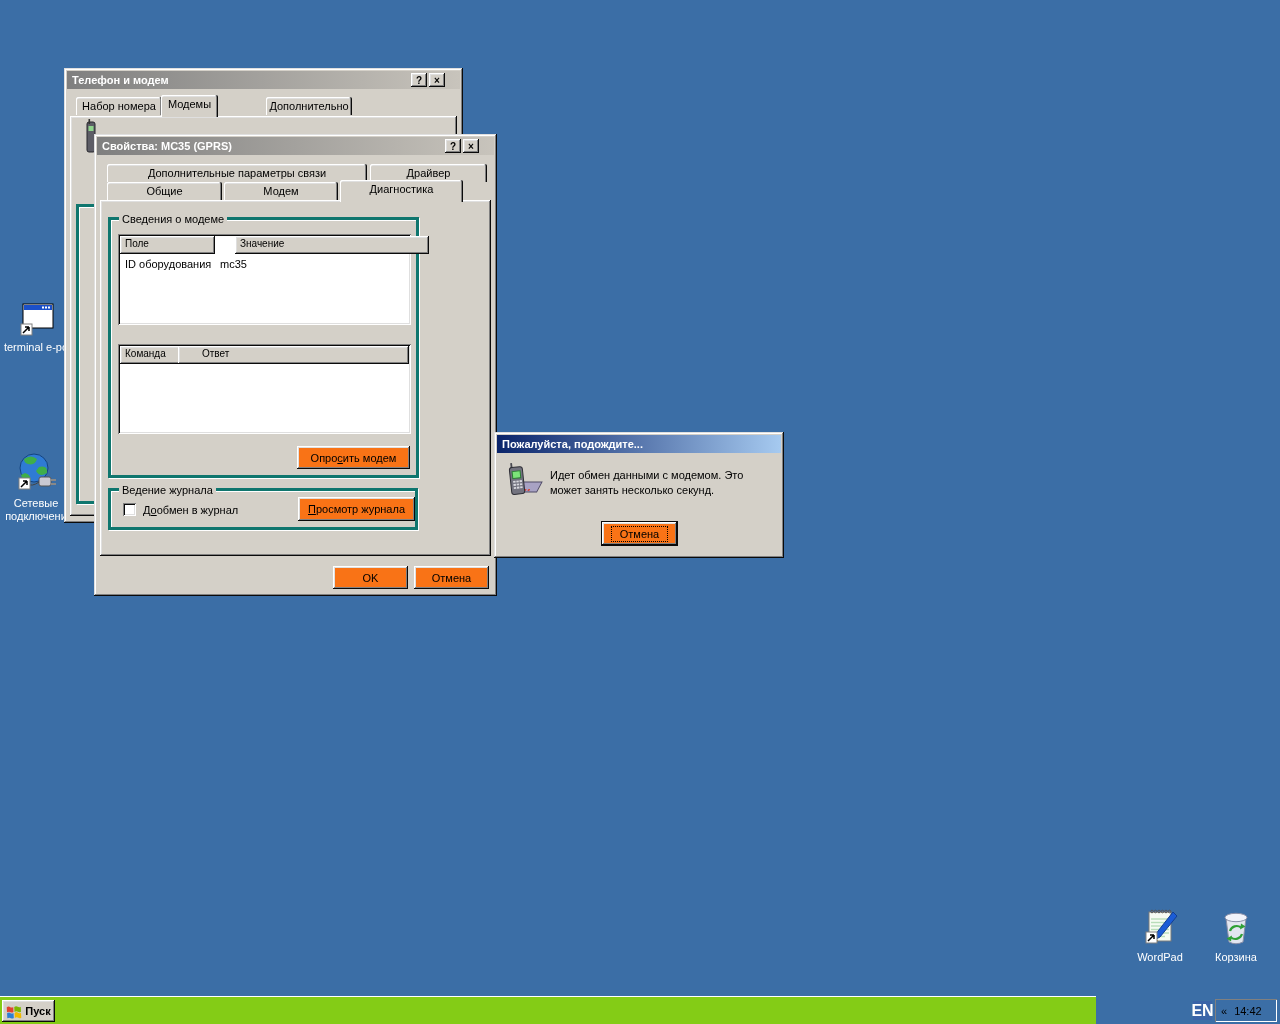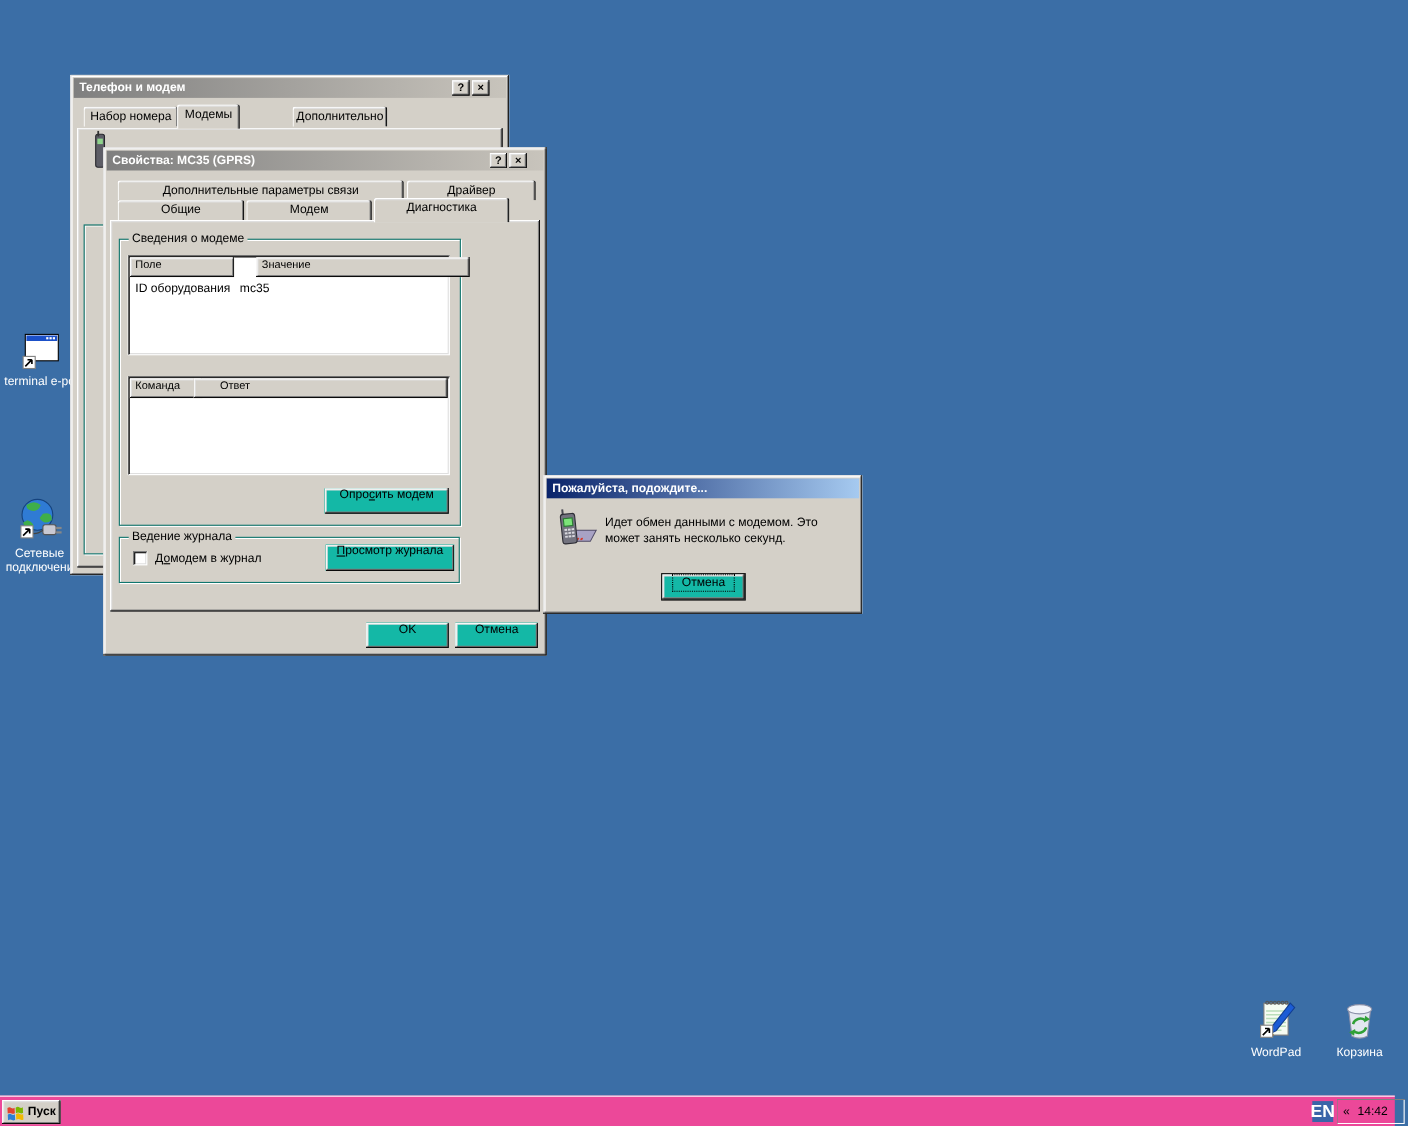--- a/index.html
+++ b/index.html
@@ -12,53 +12,53 @@
          box-shadow: inset -1px -1px #0a0a0a, inset 1px 1px #dfdfdf, inset -2px -2px #808080, inset 2px 2px #ffffff; }
   .titlebar { height:18px; display:flex; align-items:center; padding:0 15px 0 5px;
               font-weight:bold; color:#fff; font-size:11px; }
   .titlebar.inactive { background:linear-gradient(to right,#7f7f7f,#c8c4bc); }
   .titlebar.active { background:linear-gradient(to right,#0A246A,#A6CAF0); }
   .title-text { flex:1; white-space:nowrap; overflow:hidden; }
   .tbtn { width:16px; height:14px; margin-left:2px; background:#D4D0C8; color:#000;
           box-shadow: inset -1px -1px #0a0a0a, inset 1px 1px #fff, inset -2px -2px #808080, inset 2px 2px #dfdfdf;
           font-weight:bold; font-size:10px; display:flex; align-items:center; justify-content:center; }
 
-  .btn { position:absolute; background:#14b8a6; font-size:11px; text-align:center;
+  .btn { position:absolute; background:#f97316; font-size:11px; text-align:center;
          box-shadow: inset -1px -1px #0a0a0a, inset 1px 1px #fff, inset -2px -2px #808080, inset 2px 2px #dfdfdf;
-         display:flex; align-items:flex-start; justify-content:center; }
+         display:flex; align-items:center; justify-content:center; }
   .btn-default { outline:1px solid #0a0a0a; }
   .focus-inner { border:1px dotted #000; padding:1px 8px; }
 
   .tab { position:absolute; height:18px; background:#D4D0C8; text-align:center; font-size:11px;
          padding-top:3px; border-top-left-radius:2px; border-top-right-radius:2px;
          box-shadow: inset -1px 0 #0a0a0a, inset 1px 1px #fff, inset -2px 0 #808080, inset 0 2px #dfdfdf; }
   .tab.active { z-index:6; }
   .page { position:absolute; background:#D4D0C8;
           box-shadow: inset -1px -1px #0a0a0a, inset 1px 1px #fff, inset -2px -2px #808080, inset 2px 2px #dfdfdf; }
 
-  .groupbox { position:absolute; border:1px solid #0f766e; box-shadow: inset 1px 1px 0 #fff, 1px 1px 0 #fff; }
+  .groupbox { position:absolute; border:3px solid #0f766e; box-shadow: inset 1px 1px 0 #fff, 1px 1px 0 #fff; }
   .group-label { position:absolute; top:-7px; left:8px; background:#D4D0C8; padding:0 3px; font-size:11px; }
 
   .sunken-white { position:absolute; background:#fff;
                   box-shadow: inset 1px 1px #808080, inset -1px -1px #fff, inset 2px 2px #0a0a0a, inset -2px -2px #dfdfdf; }
   .colhdr { position:absolute; top:2px; height:18px; background:#D4D0C8; font-size:10px; padding:2px 0 0 5px;
             box-shadow: inset -1px -1px #0a0a0a, inset 1px 1px #fff, inset -2px -2px #808080, inset 2px 2px #dfdfdf; }
   .lv-cell { position:absolute; font-size:11px; white-space:nowrap; }
 
   .checkbox { position:absolute; width:13px; height:13px; background:#fff;
               box-shadow: inset 1px 1px #808080, inset -1px -1px #fff, inset 2px 2px #0a0a0a, inset -2px -2px #dfdfdf; }
   u.accel { text-decoration:underline; }
 
   
   .dicon { position:absolute; width:76px; text-align:center; color:#fff; font-size:11px; }
   .dicon .glyph { display:block; margin:0 auto 3px auto; }
   .dicon .lbl { line-height:13px; white-space:nowrap; }
 
   
-  #taskbar { position:absolute; left:0; bottom:0; width:1268px; height:28px; background:#ec4899;
+  #taskbar { position:absolute; left:0; bottom:0; width:1096px; height:28px; background:#84cc16;
              border-top:1px solid #fff; z-index:50; }
   #start-btn { position:absolute; left:2px; top:3px; width:53px; height:22px; background:#D4D0C8;
                box-shadow: inset -1px -1px #0a0a0a, inset 1px 1px #fff, inset -2px -2px #808080, inset 2px 2px #dfdfdf;
                display:flex; align-items:center; justify-content:center; gap:3px; font-weight:bold; font-size:11px; }
   #lang-ind { position:absolute; left:1193px; top:4px; width:19px; height:19px; background:#3A64A8; color:#fff;
               font-weight:bold; font-size:16px; display:flex; align-items:center; justify-content:center; }
   #systray { position:absolute; left:1215px; top:2px; width:62px; height:23px;
              box-shadow: inset 1px 1px #808080, inset -1px -1px #fff;
              display:flex; align-items:center; padding:0 6px; gap:7px; font-size:11px; }
 </style>
@@ -188,21 +188,21 @@
         </div>
 
         <div class="btn" style="left:186px; top:226px; width:113px; height:23px;">
           <span><span>Опро</span><u class="accel">с</u><span>ить модем</span></span>
         </div>
       </div>
 
       <div class="groupbox" style="left:8px; top:288px; width:310px; height:42px;">
         <span class="group-label">Ведение журнала</span>
         <span class="checkbox" style="left:12px; top:12px;"></span>
-        <span style="position:absolute; left:32px; top:13px;"><span>Д</span><u class="accel">о</u><span>модем в журнал</span></span>
+        <span style="position:absolute; left:32px; top:13px;"><span>Д</span><u class="accel">о</u><span>обмен в журнал</span></span>
         <div class="btn" style="left:187px; top:6px; width:117px; height:24px;">
           <span><span></span><u class="accel">П</u><span>росмотр журнала</span></span>
         </div>
       </div>
     </div>
 
     <div class="btn" style="left:239px; top:432px; width:75px; height:23px;">OK</div>
     <div class="btn" style="left:320px; top:432px; width:75px; height:23px;">Отмена</div>
   </div>
 

